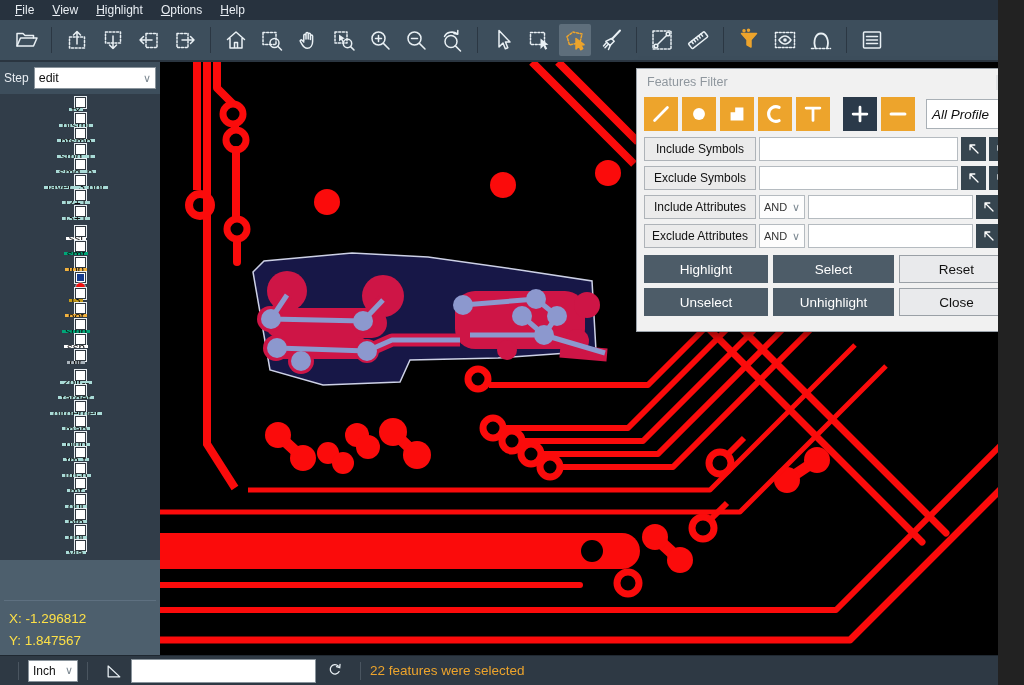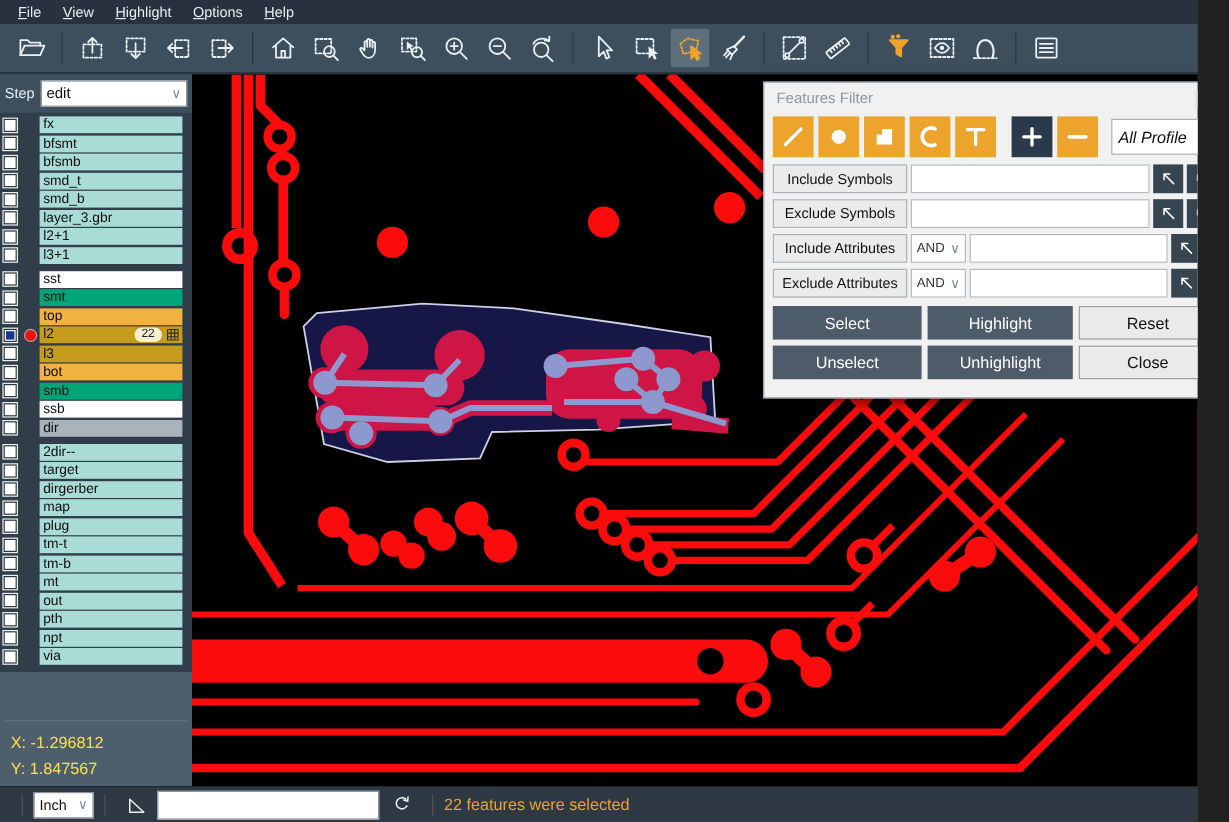--- a/index.html
+++ b/index.html
@@ -27,21 +27,21 @@
   
   #sidebar { position:absolute; left:0; top:62px; width:160px; height:593px; background:#313d49;
              display:flex; flex-direction:column; }
   #step-row { height:32px; background:#3d4e5c; display:flex; align-items:center; padding:0 4px; flex:0 0 auto; }
   #step-label { color:#e9eef3; font-size:12px; margin-right:5px; }
   #step-combo { flex:1; height:22px; background:#fff; border:1px solid #8a949c; display:flex; align-items:center;
                 padding:0 4px; font-size:12.5px; color:#111; }
   .chev { margin-left:auto; color:#7b8790; font-size:11px; }
   #layer-list { flex:0 0 auto; padding-top:3px; }
   .layer-group { margin-bottom:6px; }
-  .layer-row { display:flex; align-items:center; height:14px; margin-bottom:1.5px; }
+  .layer-row { display:flex; align-items:center; height:14px; margin-bottom:1.5px;flex-direction:column; }
   .cbcell { width:17px; display:flex; justify-content:center; flex:0 0 auto; }
   .cbox { width:11px; height:11px; background:#fff; border:1px solid #30383f; box-shadow:0 0 0 1px #e8eef2; }
   .cbox.checked { background:#fff; display:flex; align-items:center; justify-content:center; }
   .cbox.checked::after { content:""; width:7px; height:7px; background:#153a8c; display:block; }
   .indcell { width:16px; display:flex; justify-content:center; align-items:center; flex:0 0 auto; }
   .reddot { width:9px; height:9px; border-radius:50%; background:#f10e0e; box-shadow:0 0 0 1px rgba(255,255,255,.55); }
   .lbar { flex:1; height:14px; margin-right:8px; display:flex; align-items:center; padding:0 3px; overflow:hidden; }
   .lname { font-size:11.5px; color:#0d0d0d; line-height:14px; white-space:nowrap; }
   .badge { margin-left:auto; background:#f7efcf; border-radius:7px; font-size:10px; color:#222; padding:0 6px; line-height:12px; }
   .gicon { margin-left:4px; display:flex; align-items:center; }
@@ -782,22 +782,22 @@
             <path d="M15 15L5 5M5 11V5h6"></path>
           </svg>
         </span>
       <span class="fbtn">
         <svg width="16" height="16" viewBox="0 0 20 20">
             <path d="M14 15L5 6M5 11.5V6h5.5M15 3v5M12.5 5.5h5"></path>
           </svg>
         </span>
     </div>
     <div id="dlg-actions">
+      <div class="abtn dark">Highlight</div>
       <div class="abtn dark">Select</div>
-      <div class="abtn dark">Highlight</div>
       <div class="abtn light">Reset</div>
       <div class="abtn dark">Unselect</div>
       <div class="abtn dark">Unhighlight</div>
       <div class="abtn light">Close</div>
     </div>
   </div>
 
   <div id="statusbar">
     <span class="vdiv" style="margin-left:18px"></span>
     <div id="unit-combo">

